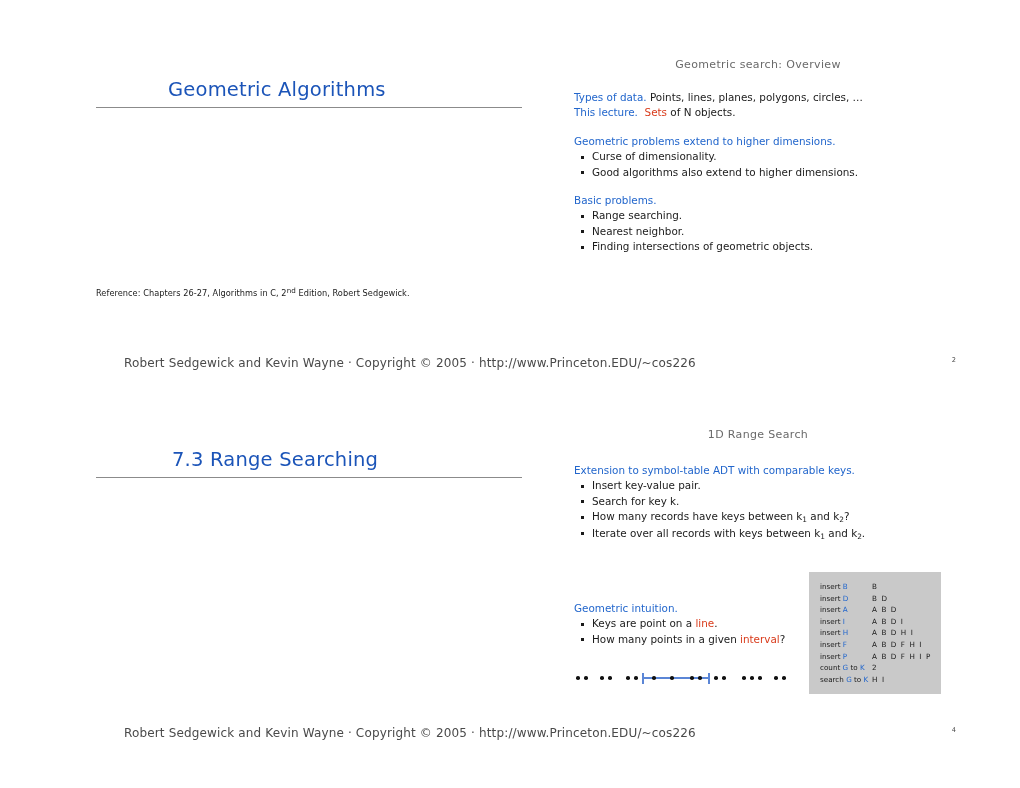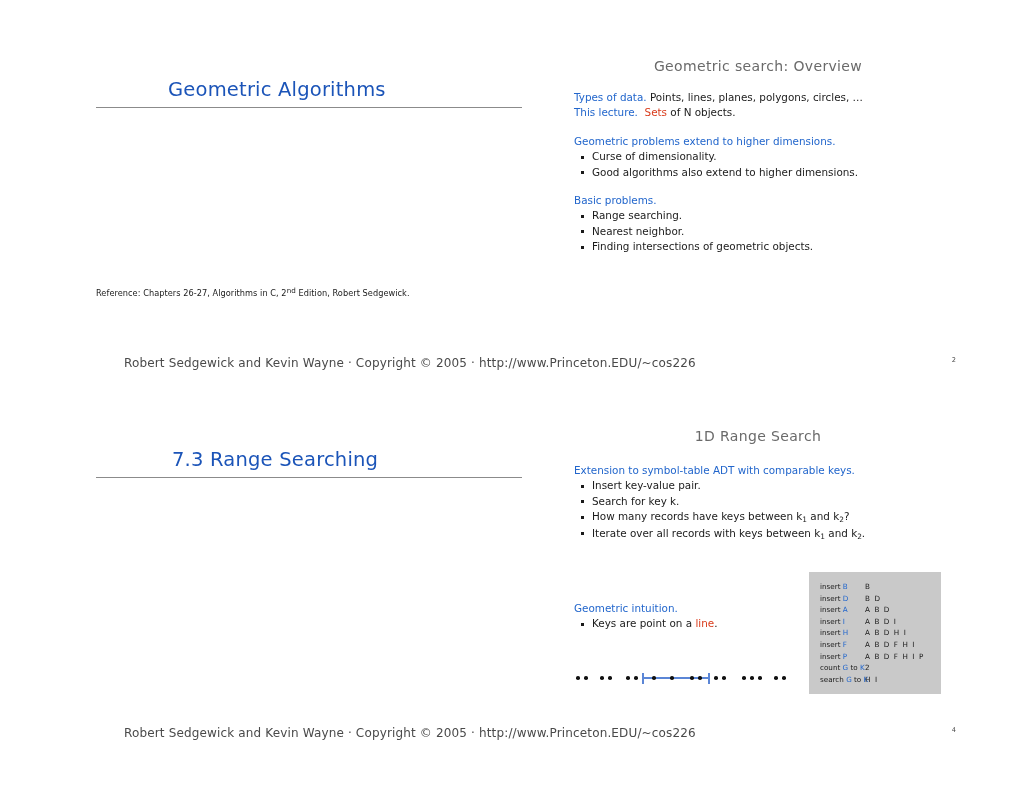--- a/index.html
+++ b/index.html
@@ -72,21 +72,21 @@
     border-top: 1.3px solid #8b8b8b;
   }
 
   
   .slide-header {
     position: absolute;
     top: 28px;
     left: 0;
     width: 492px;
     text-align: center;
-    font-size: 14px;
+    font-size: 11px;
     color: #6a6a6a;
     letter-spacing: .35px;
   }
 
   
   .body-text {
     position: absolute;
     left: 62px;
     width: 430px;
     font-size: 10.4px;
@@ -155,20 +155,21 @@
     width: 132px;
     background: #c9c9c9;
     padding: 9px 0 9px 0;
   }
   .trace-row {
     display: flex;
     font-size: 7.2px;
     line-height: 11.6px;
     color: #1a1a1a;
     white-space: nowrap;
+    gap: 7px;
   }
   .trace-op {
     width: 56px;
     padding-left: 11px;
     box-sizing: border-box;
   }
   .trace-res {
     letter-spacing: 1.1px;
   }
   .trace-row .blue { color: #2266cc; }
@@ -282,20 +283,21 @@
         </ul>
 
         <div class="gap"></div>
 
 
         <div style="height:46px;"></div>
 
         <div class="hdr-line">Geometric intuition.</div>
         <ul class="bullets">
           <li><span>Keys are point on a </span><span class="red">line</span><span>.</span></li>
+          <li><span>How many points in a given </span><span class="red">interval</span><span>?</span></li>
         </ul>
       </div>
 
       <div class="trace-table">
         <div class="trace-row">
           <span class="trace-op"><span>insert </span><span class="blue">B</span></span>
           <span class="trace-res">B</span>
         </div>
         <div class="trace-row">
           <span class="trace-op"><span>insert </span><span class="blue">D</span></span>

